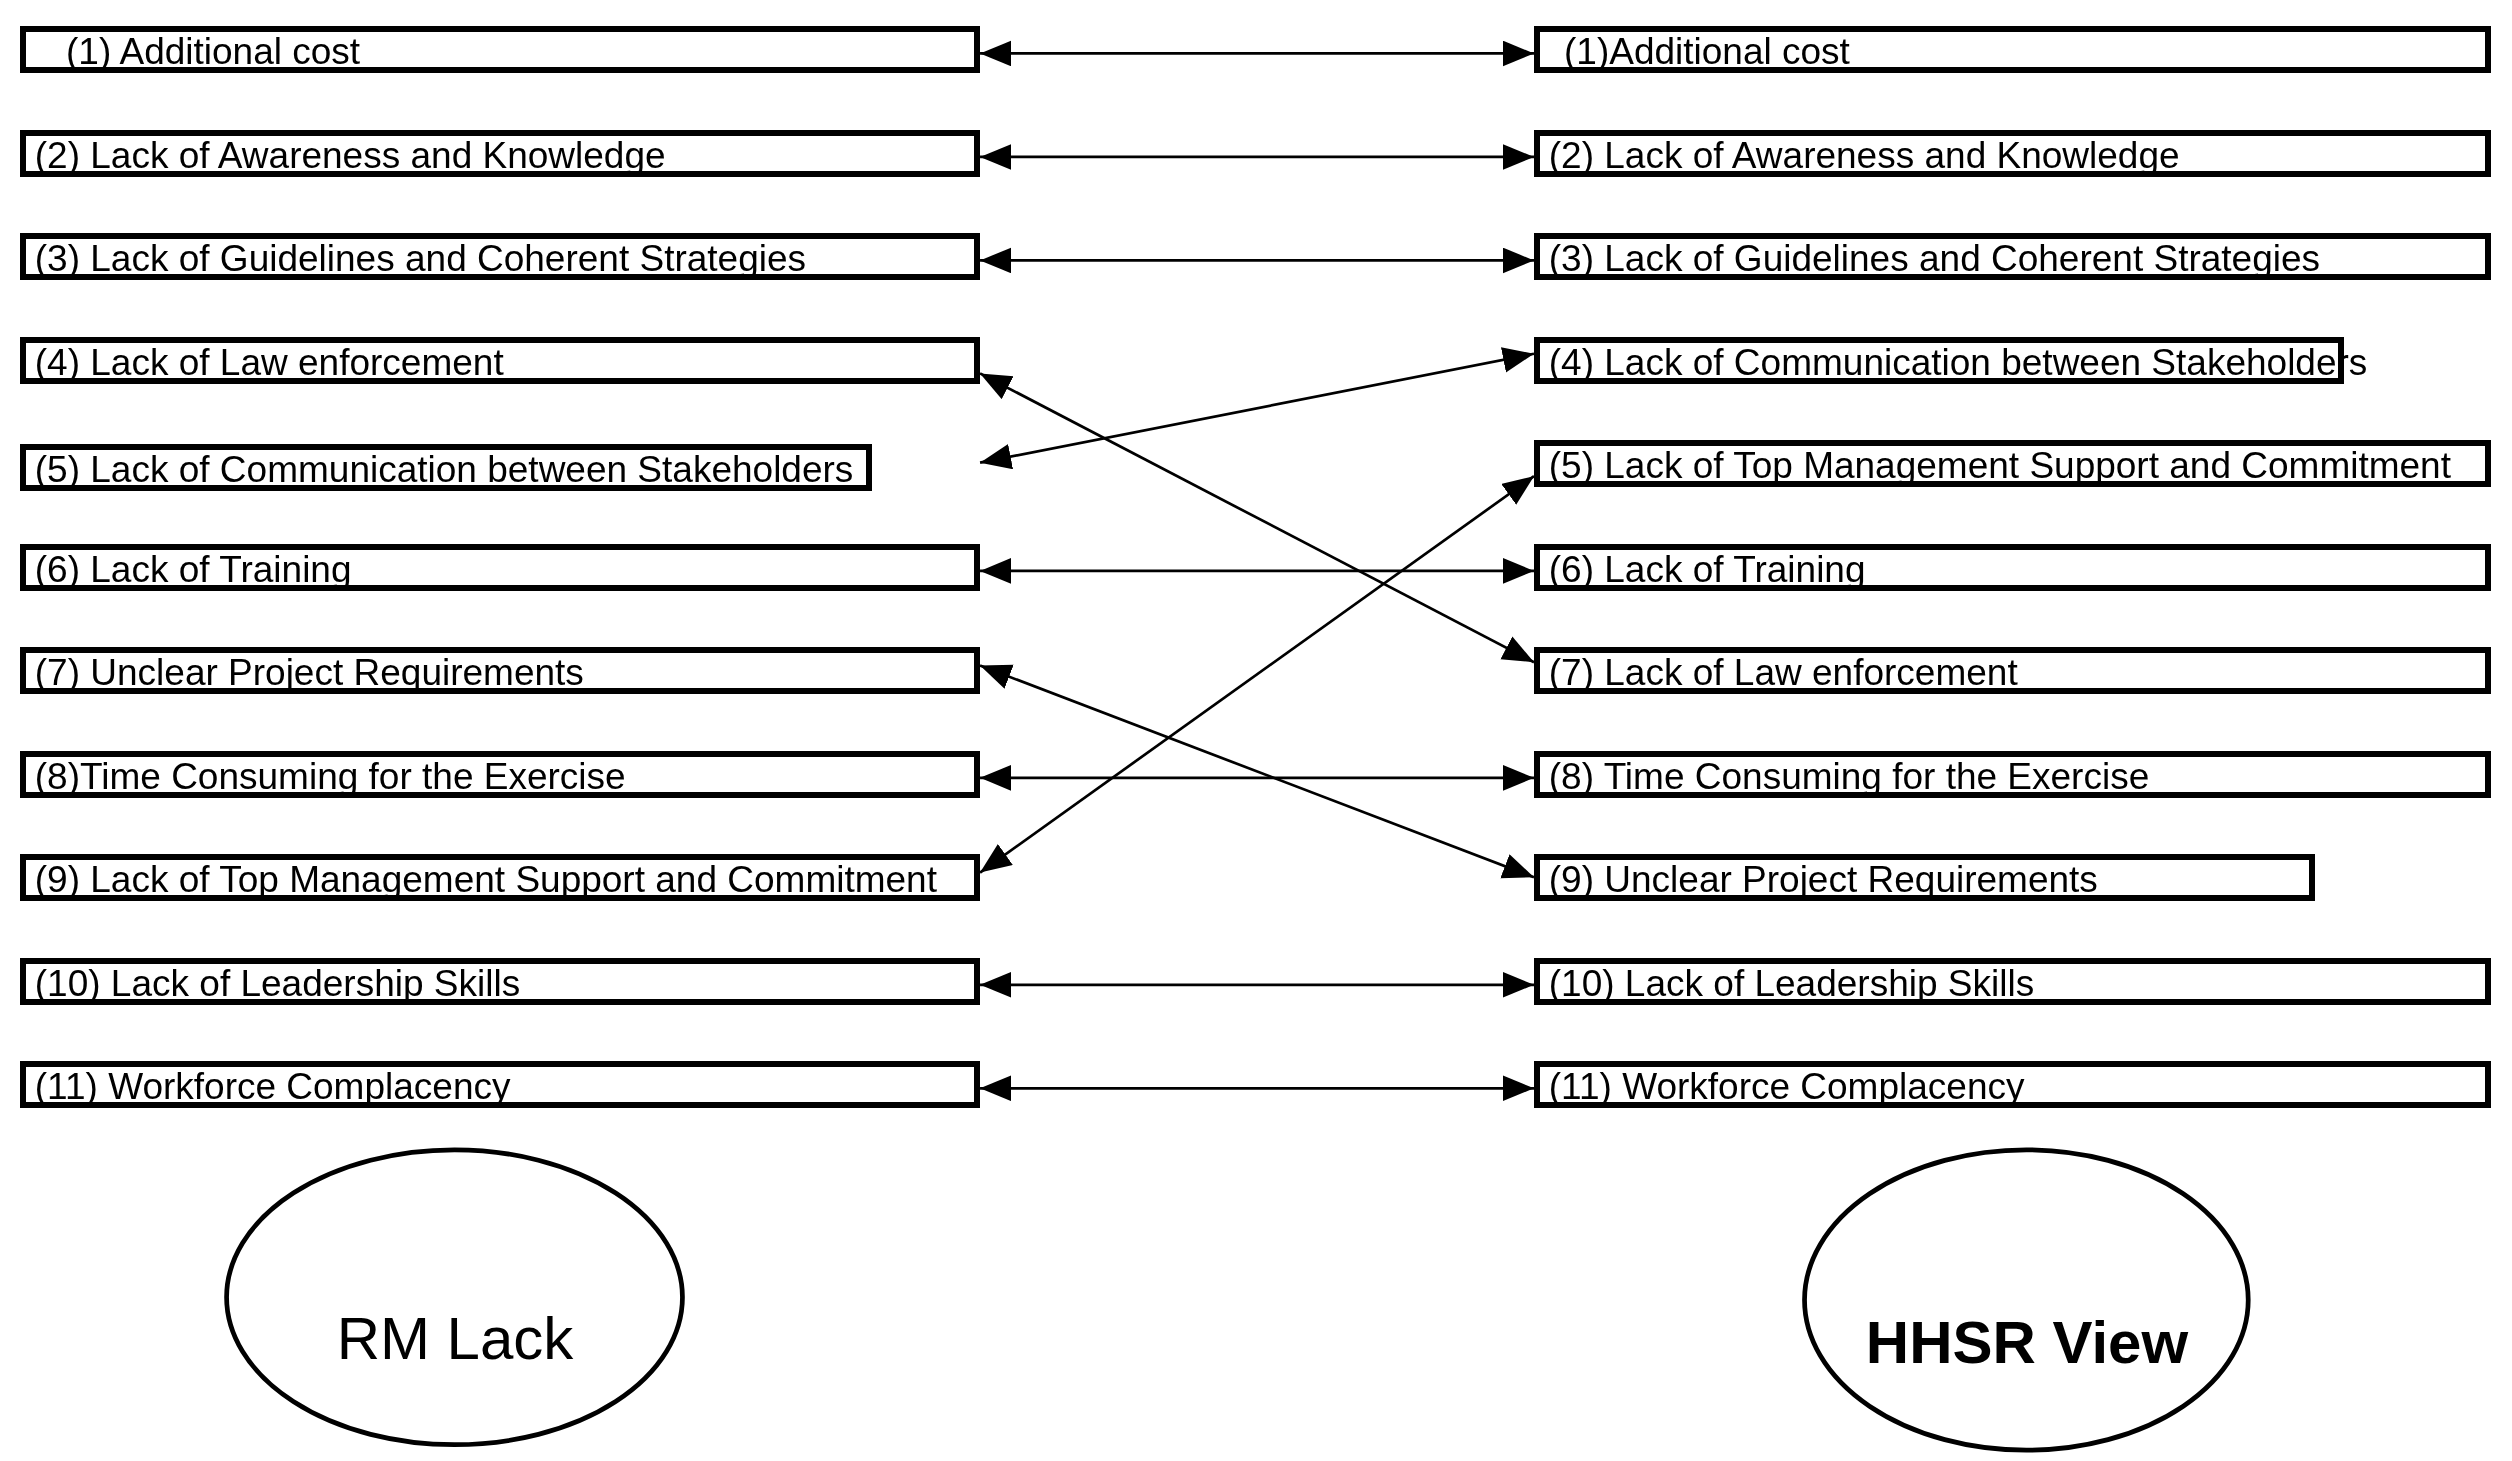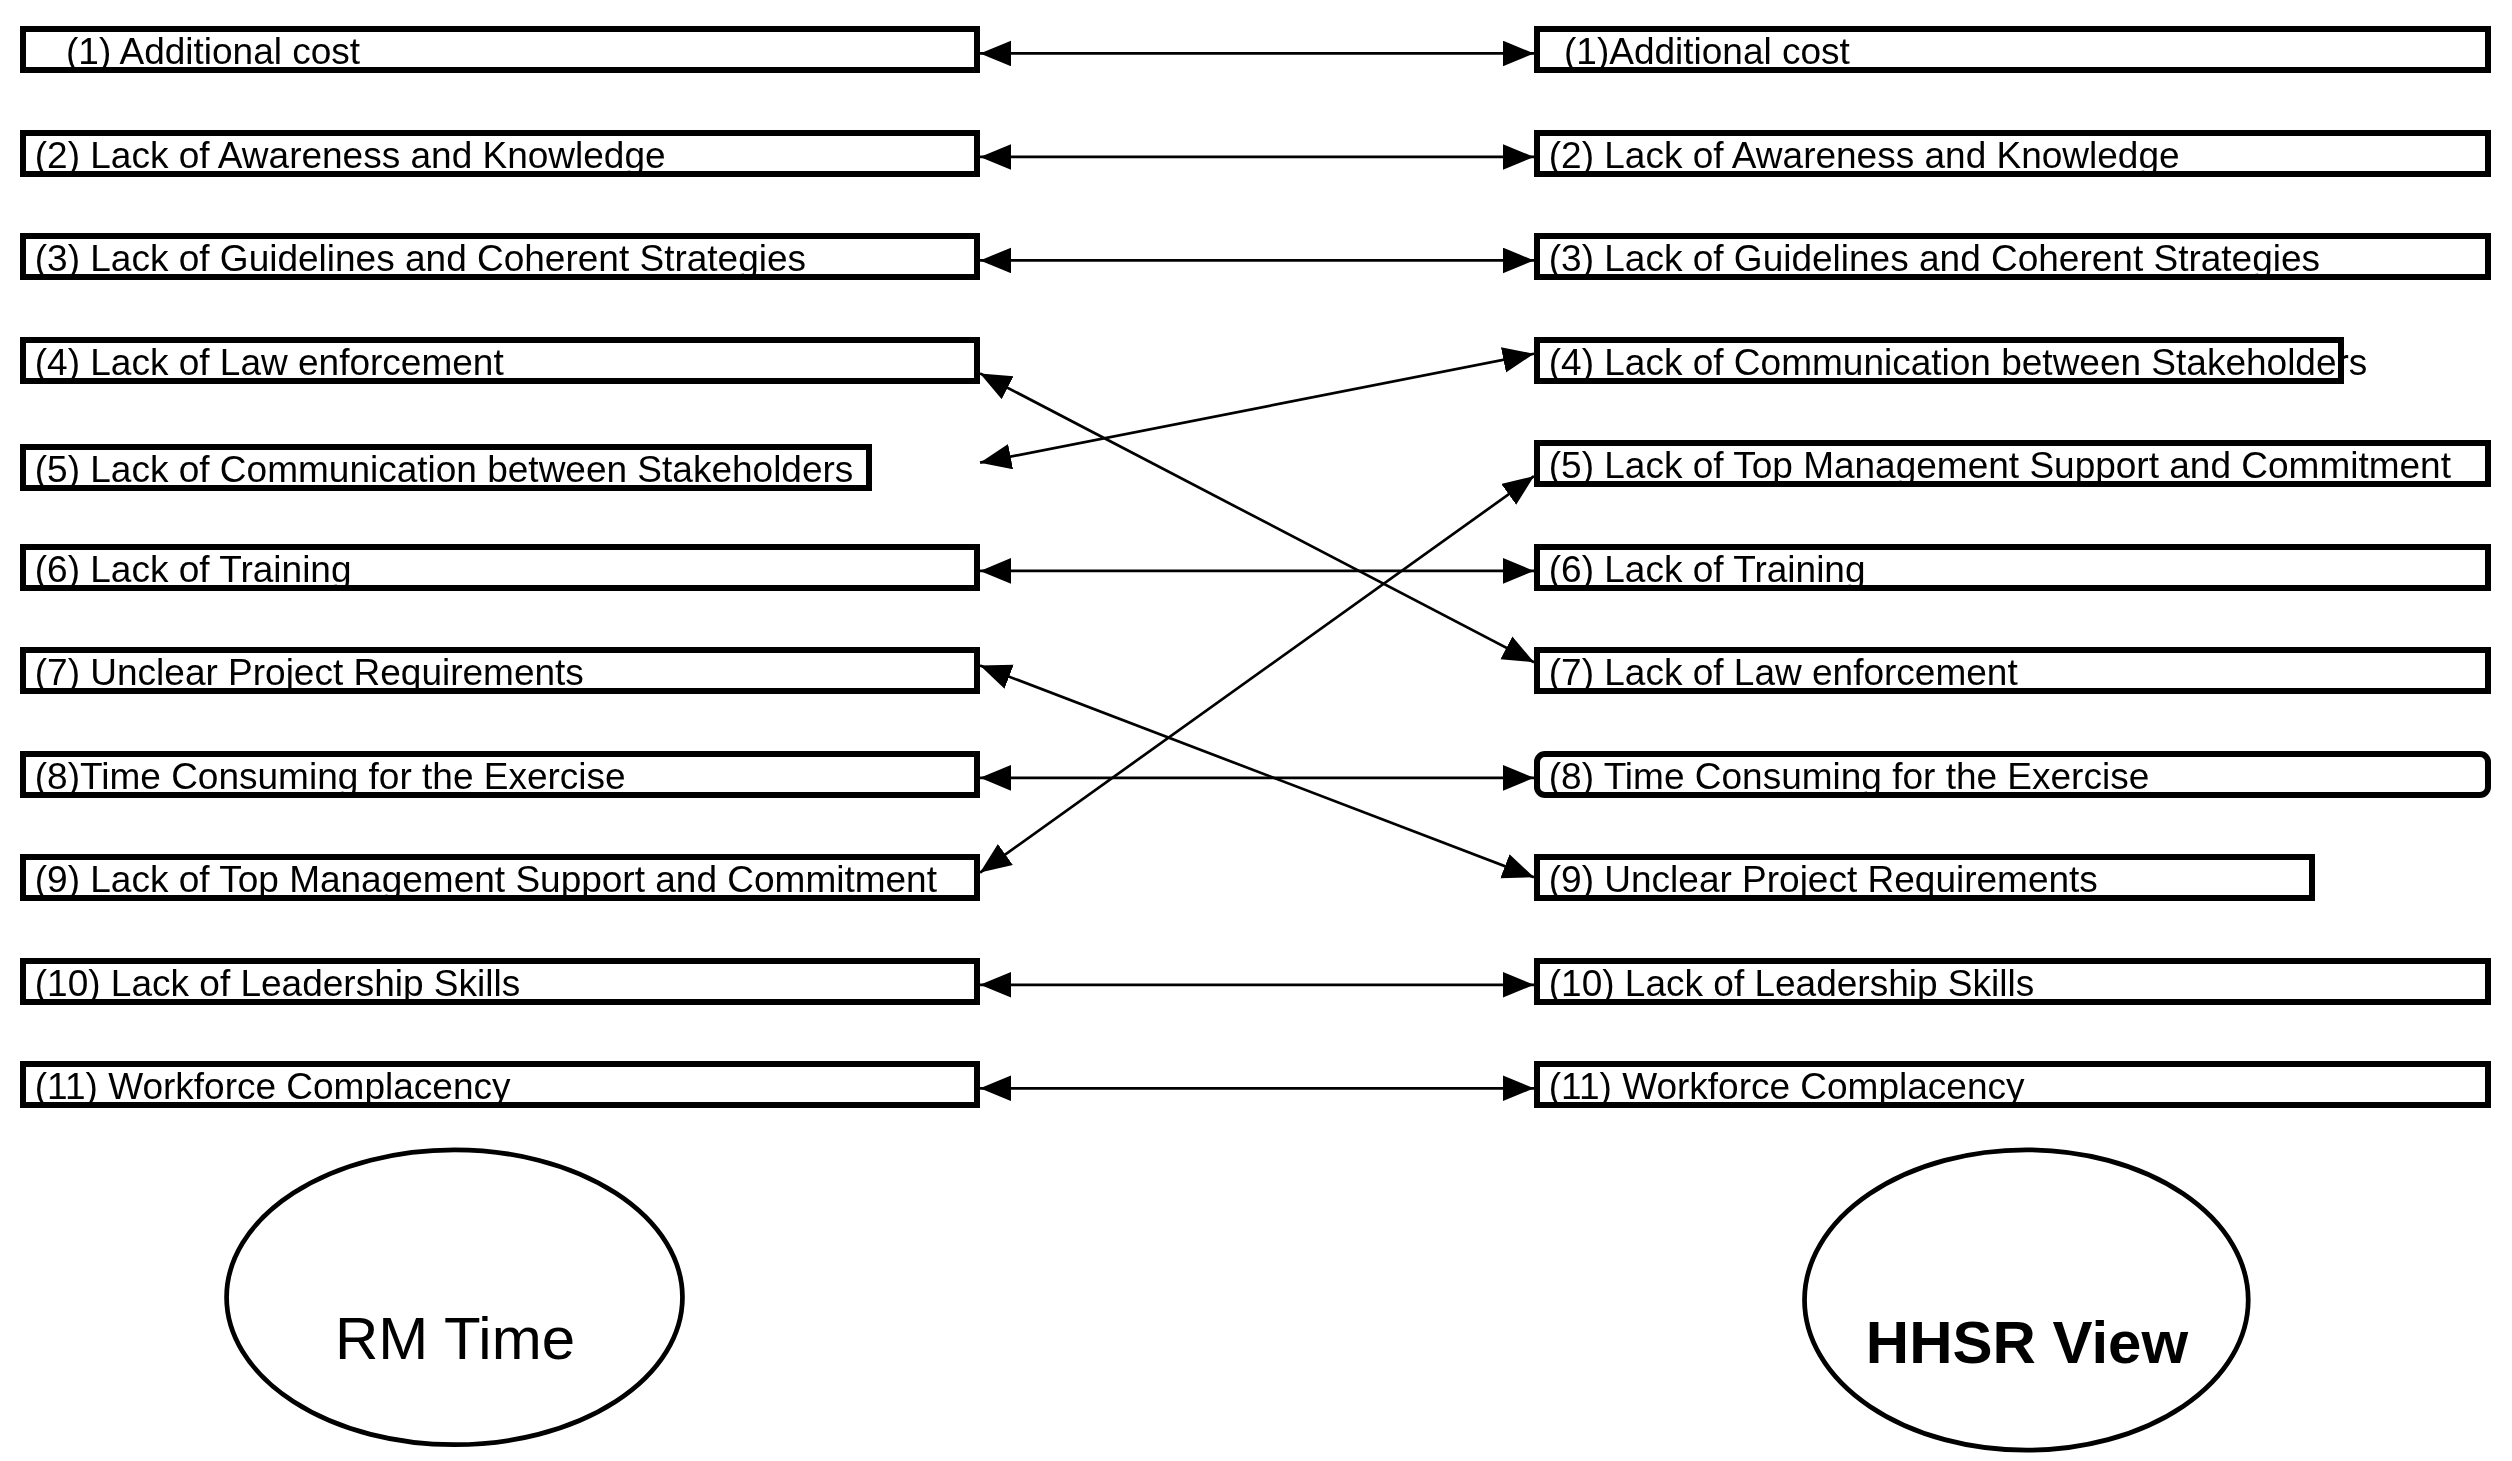--- a/index.html
+++ b/index.html
@@ -101,23 +101,23 @@
       <div class="item-box" style="left: 20px; top: 1061px; width: 960px;">(11) Workforce Complacency</div>
     </div>
   <div id="hhsr-column">
       <div class="item-box" style="left: 1534px; top: 26px; width: 957px; padding-left: 24px;">(1)Additional cost</div>
       <div class="item-box" style="left: 1534px; top: 130px; width: 957px;">(2) Lack of Awareness and Knowledge</div>
       <div class="item-box" style="left: 1534px; top: 233px; width: 957px;">(3) Lack of Guidelines and Coherent Strategies</div>
       <div class="item-box" style="left: 1534px; top: 337px; width: 810px;">(4) Lack of Communication between Stakeholders</div>
       <div class="item-box" style="left: 1534px; top: 440px; width: 957px;">(5) Lack of Top Management Support and Commitment</div>
       <div class="item-box" style="left: 1534px; top: 544px; width: 957px;">(6) Lack of Training</div>
       <div class="item-box" style="left: 1534px; top: 647px; width: 957px;">(7) Lack of Law enforcement</div>
-      <div class="item-box" style="left: 1534px; top: 751px; width: 957px; border-radius: 11px;">(8) Time Consuming for the Exercise</div>
+      <div class="item-box" style="left: 1534px; top: 751px; width: 957px;">(8) Time Consuming for the Exercise</div>
       <div class="item-box" style="left: 1534px; top: 854px; width: 781px;">(9) Unclear Project Requirements</div>
       <div class="item-box" style="left: 1534px; top: 958px; width: 957px;">(10) Lack of Leadership Skills</div>
       <div class="item-box" style="left: 1534px; top: 1061px; width: 957px;">(11) Workforce Complacency</div>
     </div>
 
-  <div class="view-label" style="left:455px; top:1339px;">RM Time</div>
+  <div class="view-label" style="left:455px; top:1339px;">RM Lack</div>
   <div class="view-label" style="left:2027px; top:1343px;font-weight:bold;">HHSR View</div>
 
 </div>
 
 
 </body></html>

